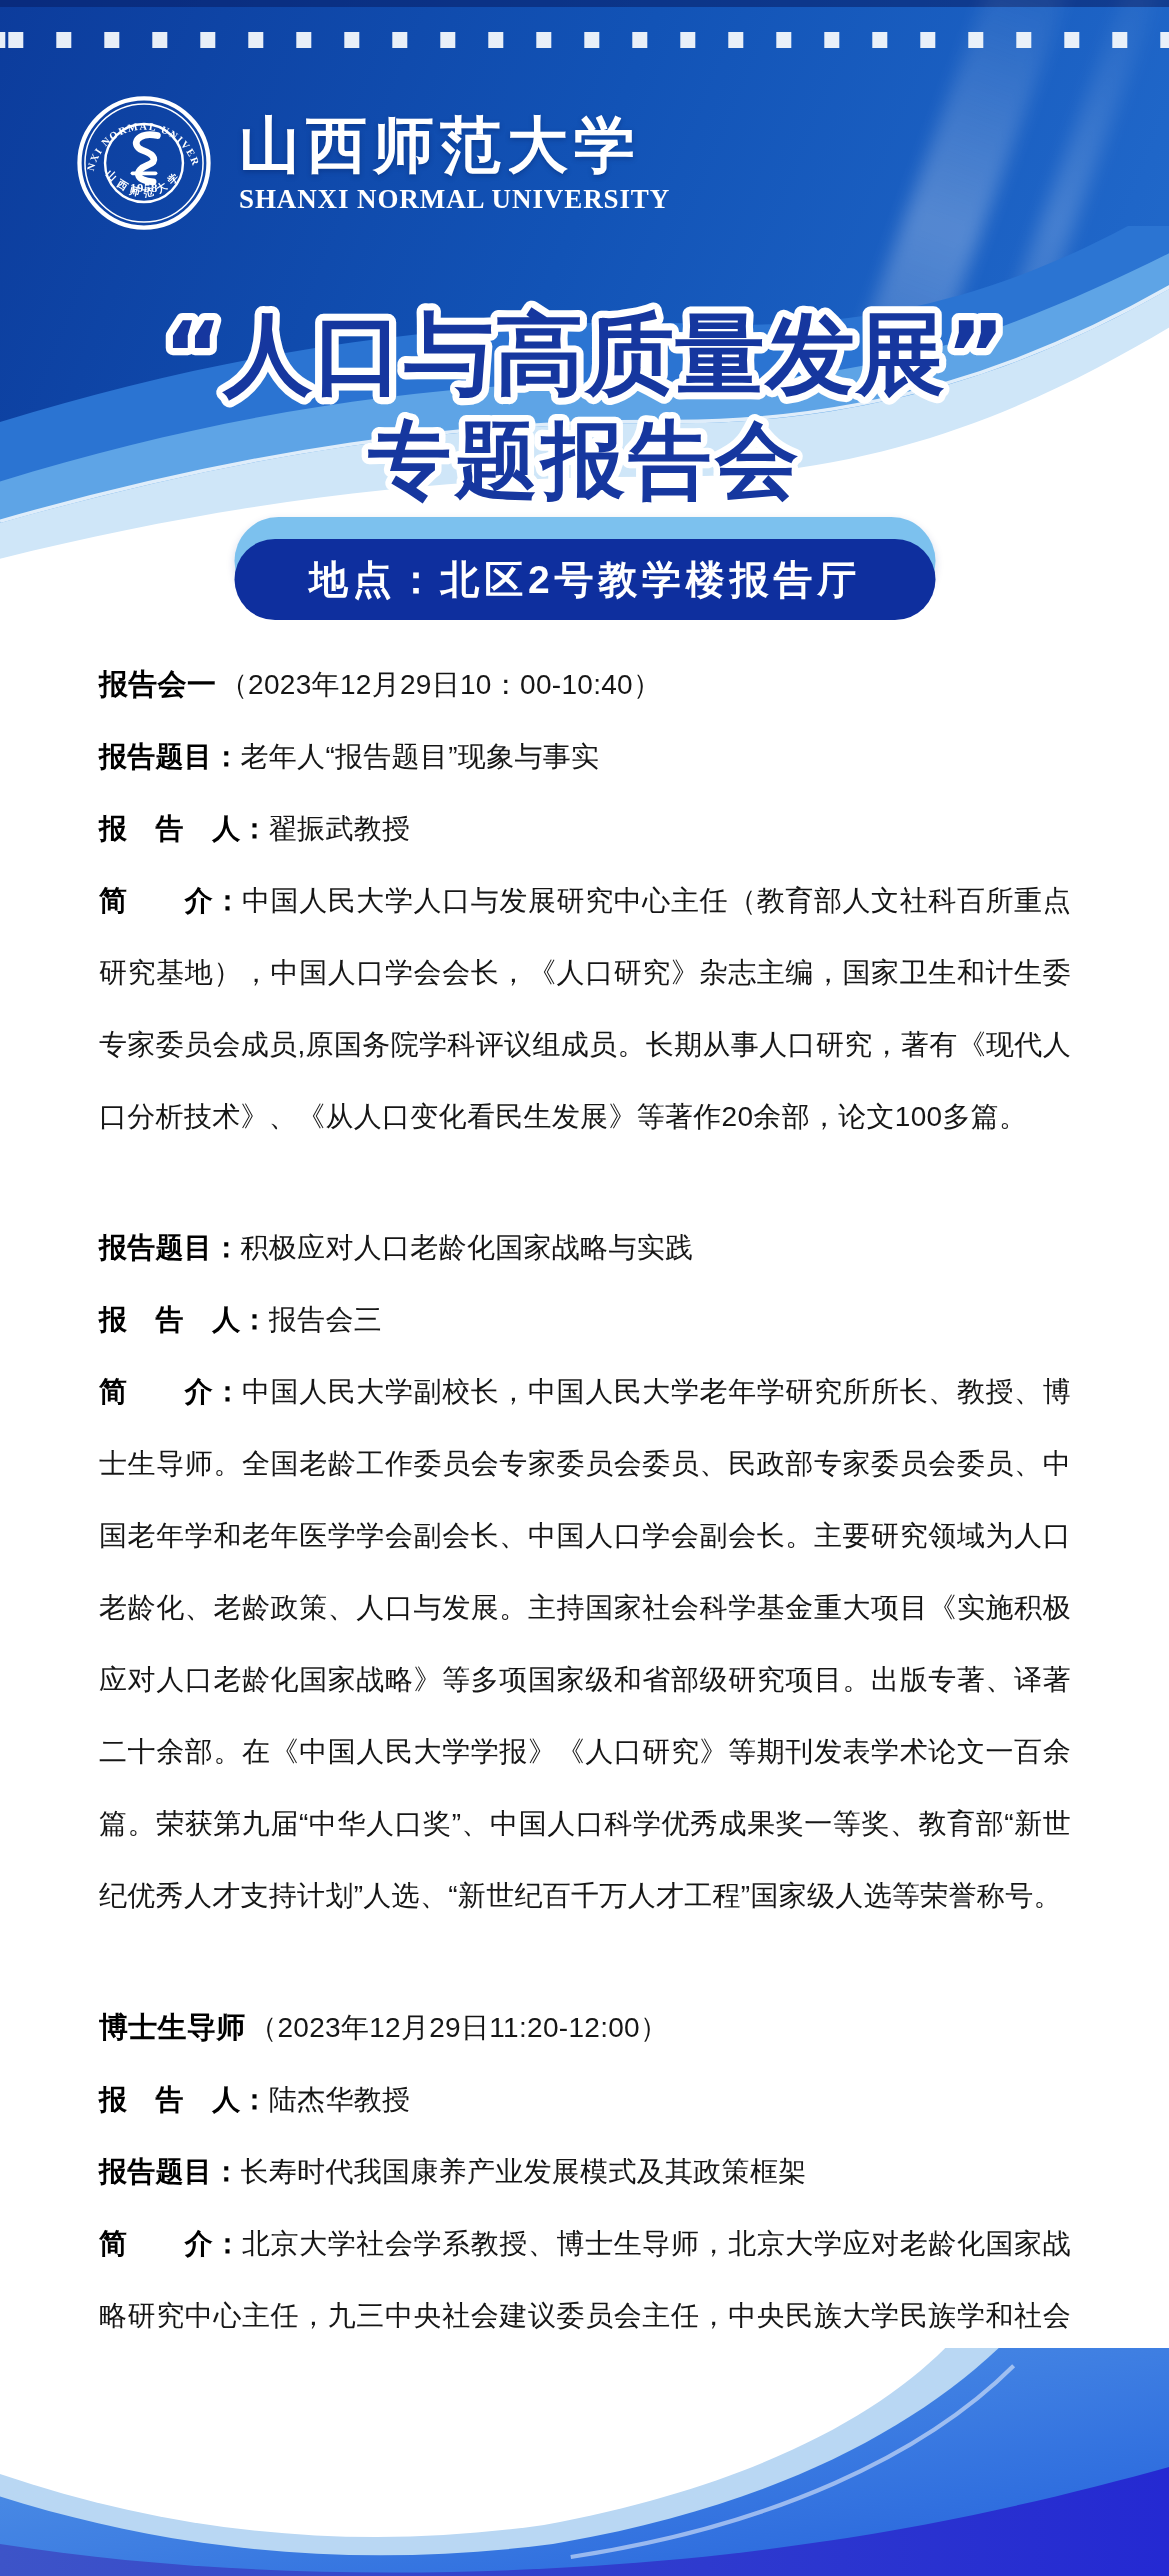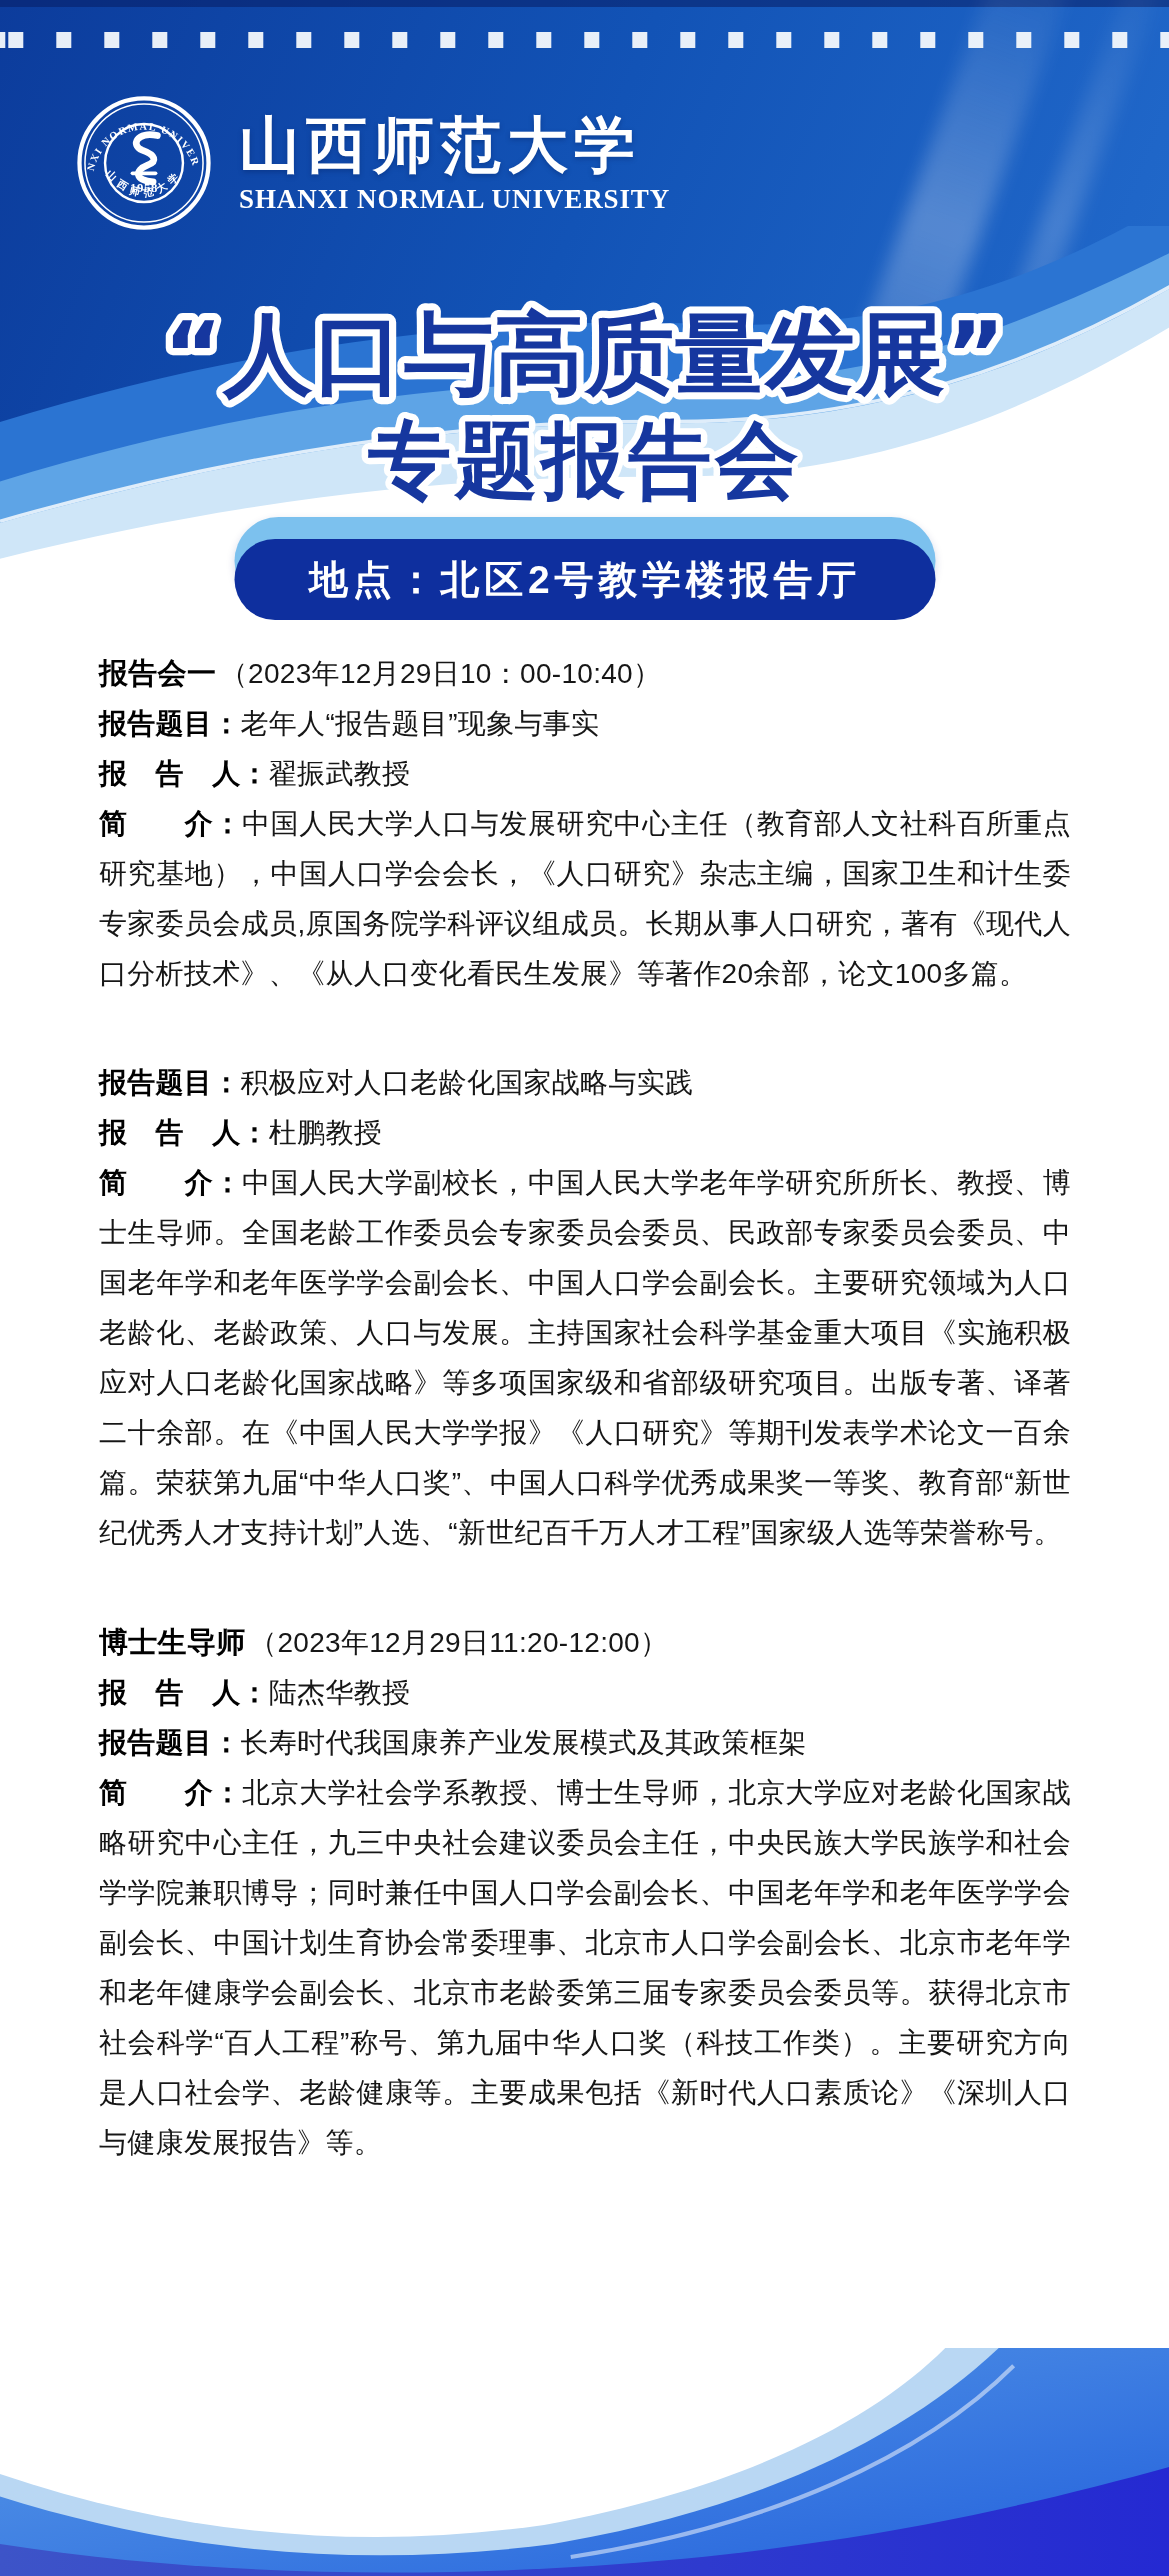--- a/index.html
+++ b/index.html
@@ -44,21 +44,21 @@
   .pill-wrap { position:absolute; top:517px; left:50%; transform:translateX(-50%);
                width:701px; height:88px; background:#7cc1ee; border-radius:44px; padding-top:22px;
                box-shadow:0 3.6px 8.3px rgba(10,40,120,.18); }
   .pill { width:100%; height:81px; background:#0e2f9e; border-radius:41px;
           display:flex; align-items:center; justify-content:center; }
   .pill span { color:#ffffff; font-weight:700; font-size:39px; letter-spacing:4.8px; }
 
   .content { position:absolute; top:624px; left:0; width:1170px; height:1724px;
              background:#ffffff; padding:24px 99px 0; }
   .report { margin-bottom:59px; }
-  .row { font-size:28px; line-height:50px; color:#161616; text-align:justify; letter-spacing:0.3px; }
+  .row { font-size:28px; line-height:72px; color:#161616; text-align:justify; letter-spacing:0.3px; }
   .lbl { font-weight:700; color:#000000; }
   .session { font-size:29px; }
   .time { margin-left:3.6px; }
 
   .bottom { position:absolute; top:2348px; left:0; width:1170px; height:228px; }
 </style>
 </head>
 <body>
 
 <div class="poster">
@@ -113,21 +113,21 @@
 
     <div class="report">
       <p class="row"><span class="lbl session">报告会一</span><span class="time">（2023年12月29日10：00-10:40）</span></p>
       <p class="row"><span class="lbl">报告题目：</span><span>老年人“报告题目”现象与事实</span></p>
       <p class="row"><span class="lbl">报　告　人：</span><span>翟振武教授</span></p>
       <p class="row intro"><span class="lbl">简　　介：</span><span>中国人民大学人口与发展研究中心主任（教育部人文社科百所重点研究基地），中国人口学会会长，《人口研究》杂志主编，国家卫生和计生委专家委员会成员,原国务院学科评议组成员。长期从事人口研究，著有《现代人口分析技术》、《从人口变化看民生发展》等著作20余部，论文100多篇。</span></p>
     </div>
 
     <div class="report">
       <p class="row"><span class="lbl">报告题目：</span><span>积极应对人口老龄化国家战略与实践</span></p>
-      <p class="row"><span class="lbl">报　告　人：</span><span>杜鹏教授</span></p>
+      <p class="row"><span class="lbl">报　告　人：</span><span>报告会三</span></p>
       <p class="row intro"><span class="lbl">简　　介：</span><span>中国人民大学副校长，中国人民大学老年学研究所所长、教授、博士生导师。全国老龄工作委员会专家委员会委员、民政部专家委员会委员、中国老年学和老年医学学会副会长、中国人口学会副会长。主要研究领域为人口老龄化、老龄政策、人口与发展。主持国家社会科学基金重大项目《实施积极应对人口老龄化国家战略》等多项国家级和省部级研究项目。出版专著、译著二十余部。在《中国人民大学学报》《人口研究》等期刊发表学术论文一百余篇。荣获第九届“中华人口奖”、中国人口科学优秀成果奖一等奖、教育部“新世纪优秀人才支持计划”人选、“新世纪百千万人才工程”国家级人选等荣誉称号。</span></p>
     </div>
 
     <div class="report">
       <p class="row"><span class="lbl session">博士生导师</span><span class="time">（2023年12月29日11:20-12:00）</span></p>
       <p class="row"><span class="lbl">报　告　人：</span><span>陆杰华教授</span></p>
       <p class="row"><span class="lbl">报告题目：</span><span>长寿时代我国康养产业发展模式及其政策框架</span></p>
       <p class="row intro"><span class="lbl">简　　介：</span><span>北京大学社会学系教授、博士生导师，北京大学应对老龄化国家战略研究中心主任，九三中央社会建议委员会主任，中央民族大学民族学和社会学学院兼职博导；同时兼任中国人口学会副会长、中国老年学和老年医学学会副会长、中国计划生育协会常委理事、北京市人口学会副会长、北京市老年学和老年健康学会副会长、北京市老龄委第三届专家委员会委员等。获得北京市社会科学“百人工程”称号、第九届中华人口奖（科技工作类）。主要研究方向是人口社会学、老龄健康等。主要成果包括《新时代人口素质论》《深圳人口与健康发展报告》等。</span></p>
     </div>
 

